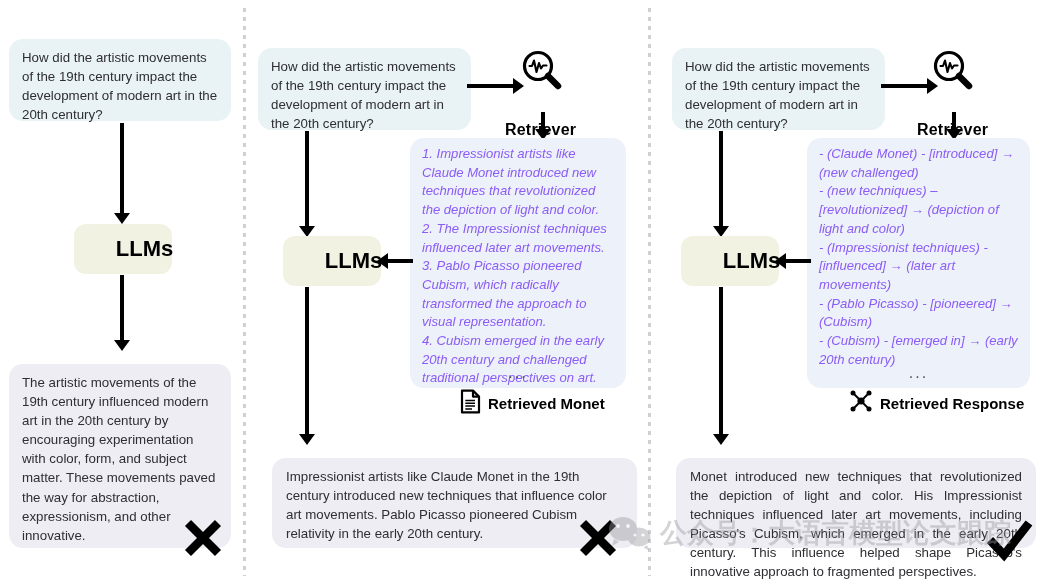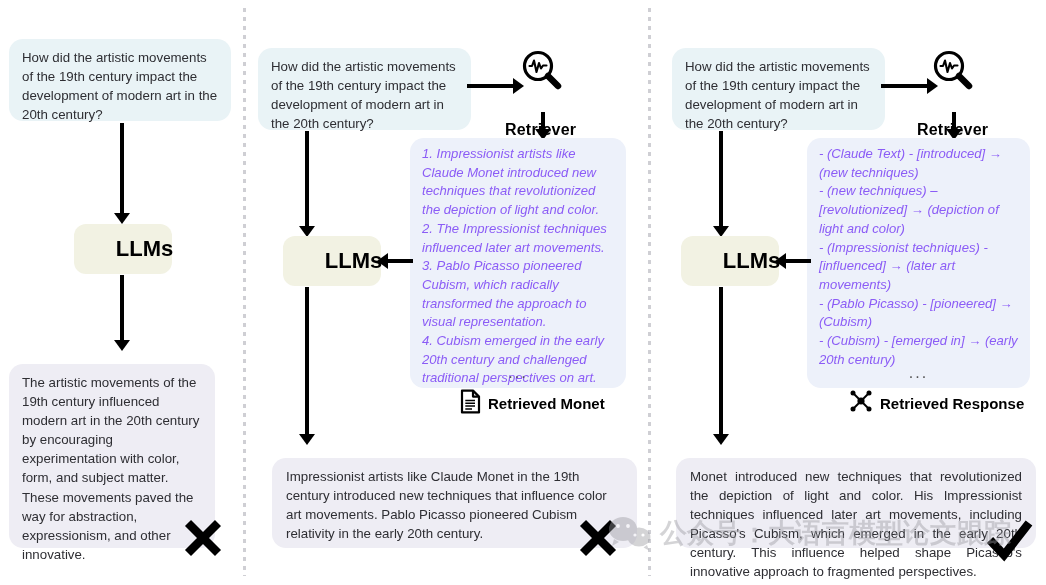--- a/index.html
+++ b/index.html
@@ -107,21 +107,21 @@
 
     <div class="llm" style="left:74px;top:224px;width:98px;height:50px;">LLMs</div>
 
     <div class="arrow-v" style="left:112px;top:275px;width:20px;height:76px;">
       <div class="shaft" style="height:66px;"></div>
         <div class="head"></div>
     </div>
 
     <div class="hdr" style="left:57px;top:334px;">Response</div>
 
-    <div class="bubble r-bubble txt" style="left:9px;top:364px;width:206px;height:184px;padding:9px 13px;">The artistic movements of the 19th century influenced modern art in the 20th century by encouraging experimentation with color, form, and subject matter. These movements paved the way for abstraction, expressionism, and other innovative.</div>
+    <div class="bubble r-bubble txt" style="left:9px;top:364px;width:222px;height:184px;padding:9px 13px;">The artistic movements of the 19th century influenced modern art in the 20th century by encouraging experimentation with color, form, and subject matter. These movements paved the way for abstraction, expressionism, and other innovative.</div>
 
     <div class="mark" style="left:181px;top:514px;">
       <svg width="46" height="46" viewBox="0 0 46 46">
         <path d="M7 9 L37 39 M37 9 L7 39" stroke="#000" stroke-width="8.5" stroke-linecap="butt"></path>
       </svg>
     </div>
   </div>
 
   <div>
 
@@ -214,21 +214,21 @@
       </svg>
     </div>
 
     <div class="hdr" style="left:917px;top:93px;font-size:16px;">Retriever</div>
 
     <div class="arrow-v" style="left:944px;top:112px;width:20px;height:28px;">
       <div class="shaft" style="height:19px;"></div>
         <div class="head"></div>
     </div>
 
-    <div class="bubble k-bubble txt-ital" style="left:807px;top:138px;width:223px;height:250px;padding:7px 12px;white-space:pre-line;">- (Claude Text) - [introduced] → (new techniques)
+    <div class="bubble k-bubble txt-ital" style="left:807px;top:138px;width:223px;height:250px;padding:7px 12px;white-space:pre-line;">- (Claude Monet) - [introduced] → (new challenged)
 - (new techniques) – [revolutionized] → (depiction of light and color)
 - (Impressionist techniques) - [influenced] → (later art movements)
 - (Pablo Picasso) - [pioneered] → (Cubism)
 - (Cubism) - [emerged in] → (early 20th century)</div>
 
     <div class="ellipsis" style="left:807px;top:364px;width:223px;">...</div>
 
     <div class="label-row" style="left:849px;top:389px;">
       <span>
         <svg width="24" height="24" viewBox="0 0 24 24">

